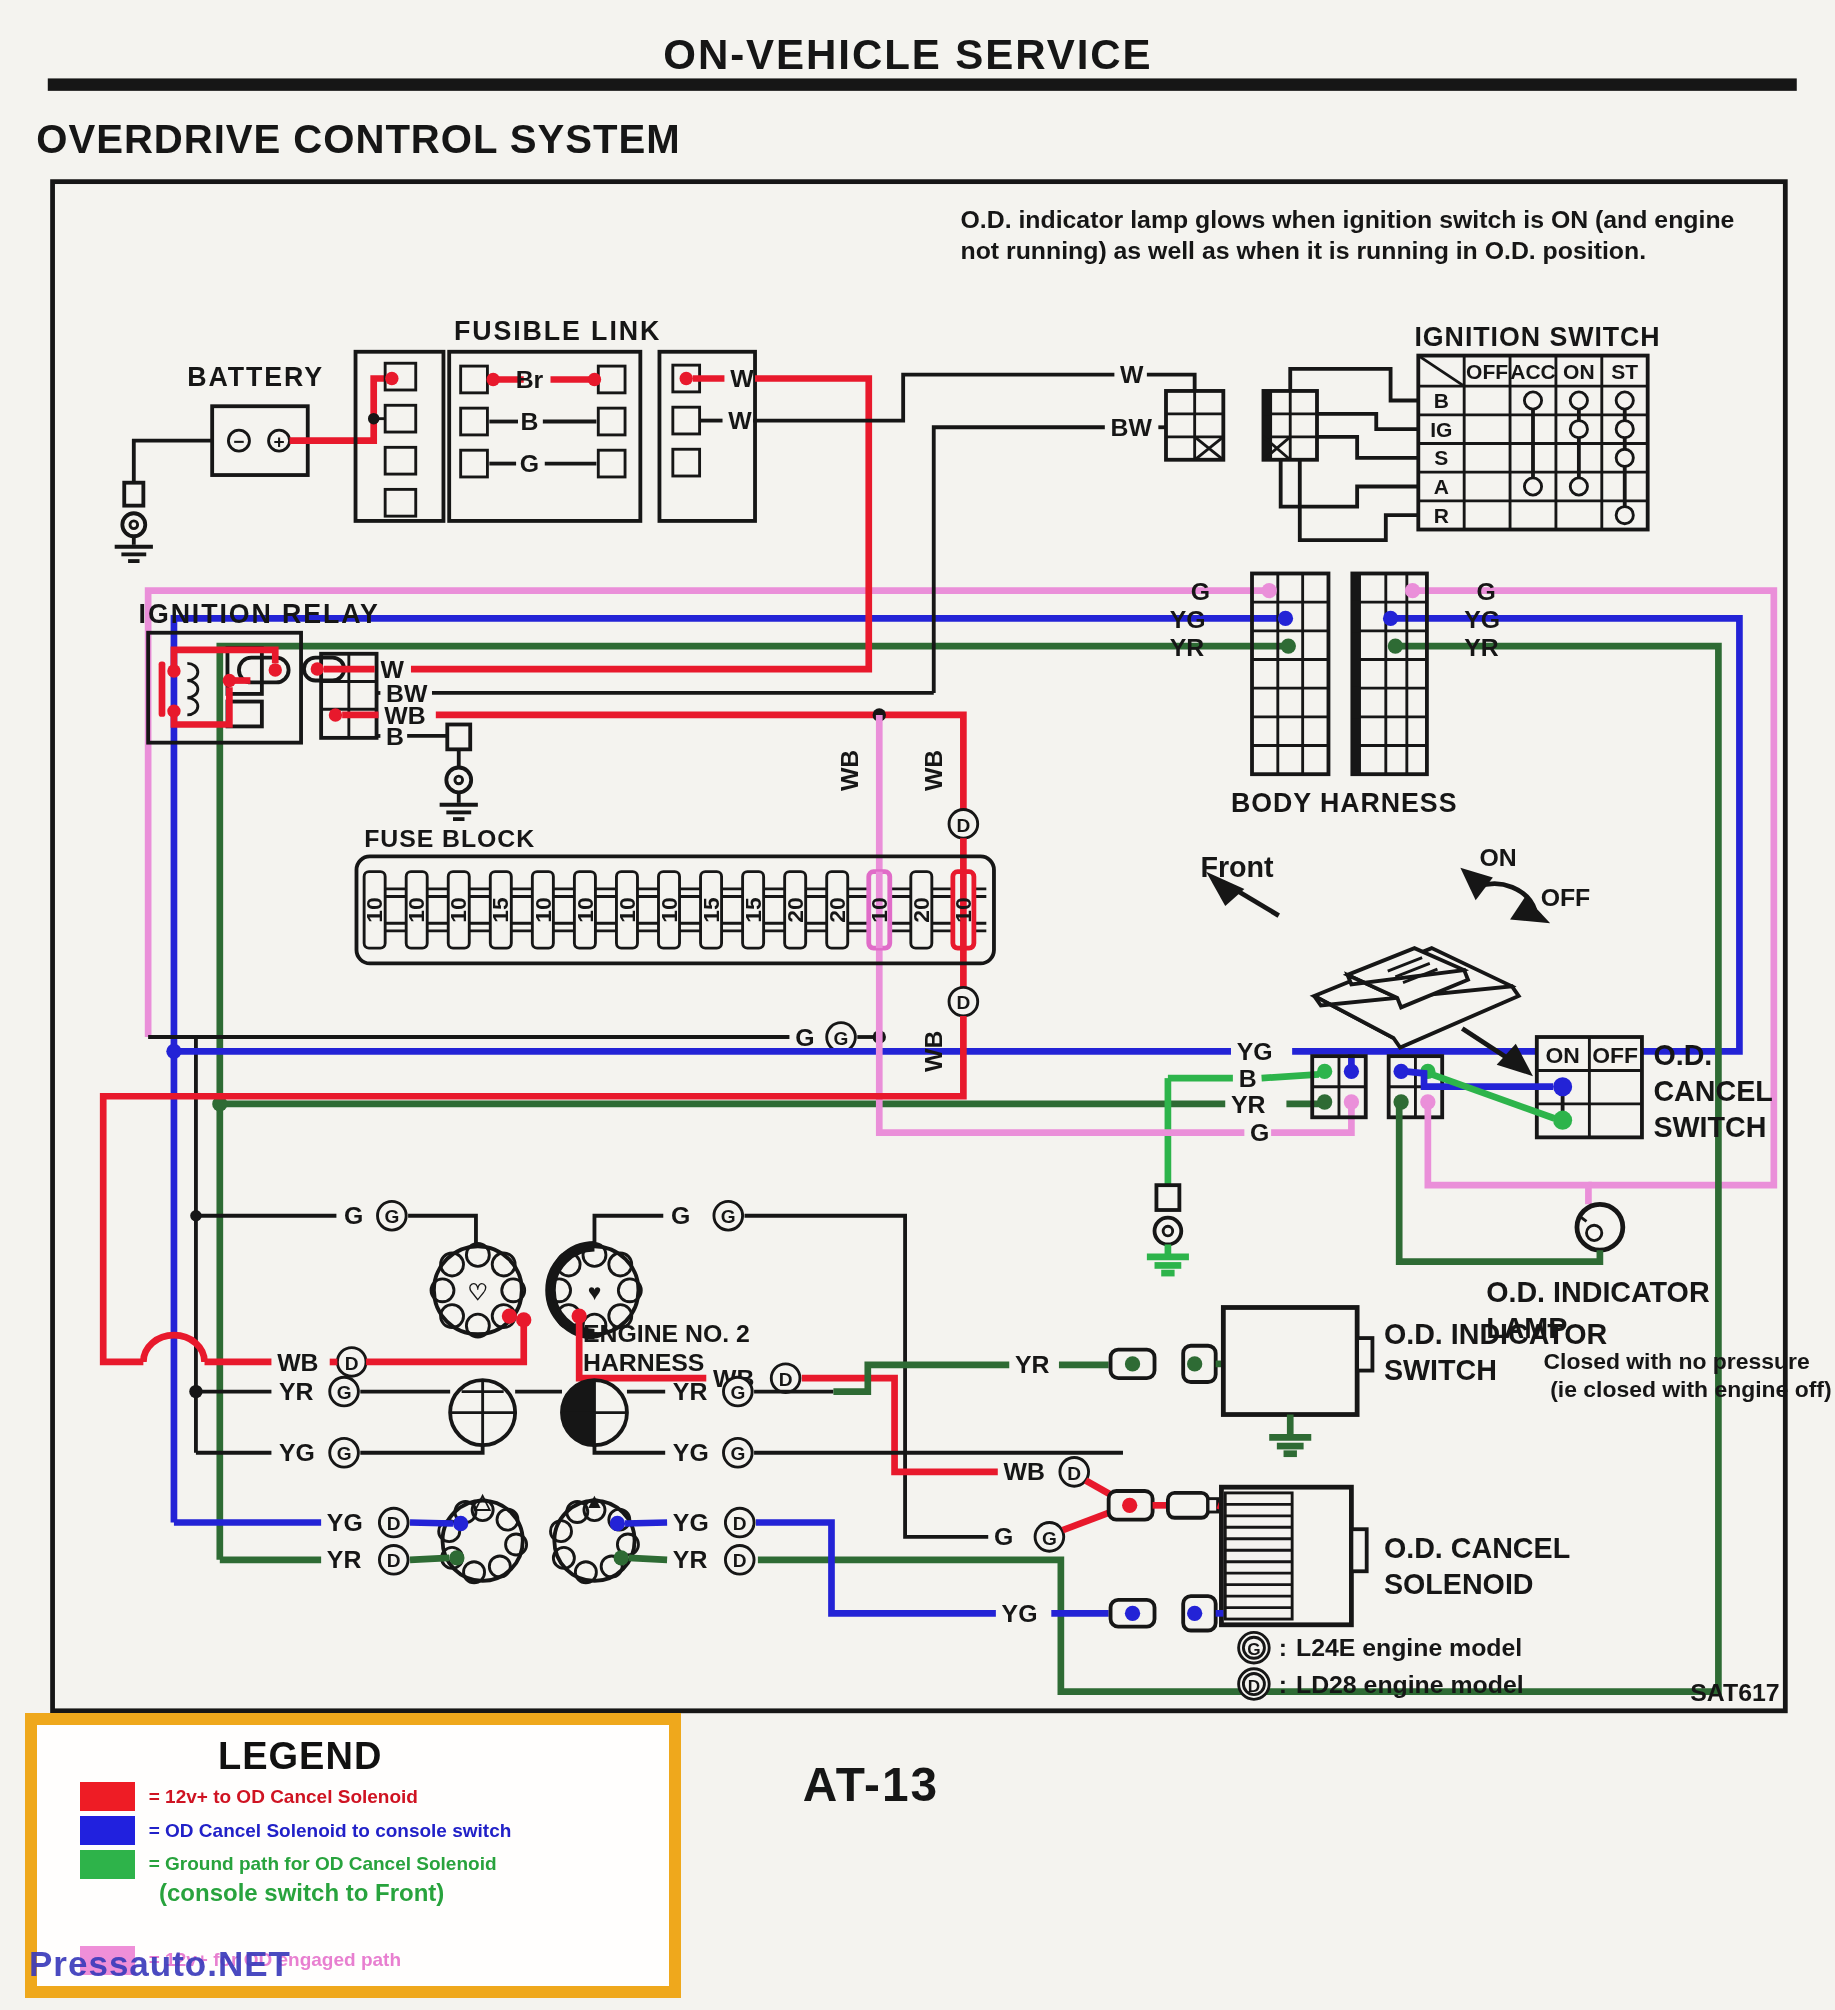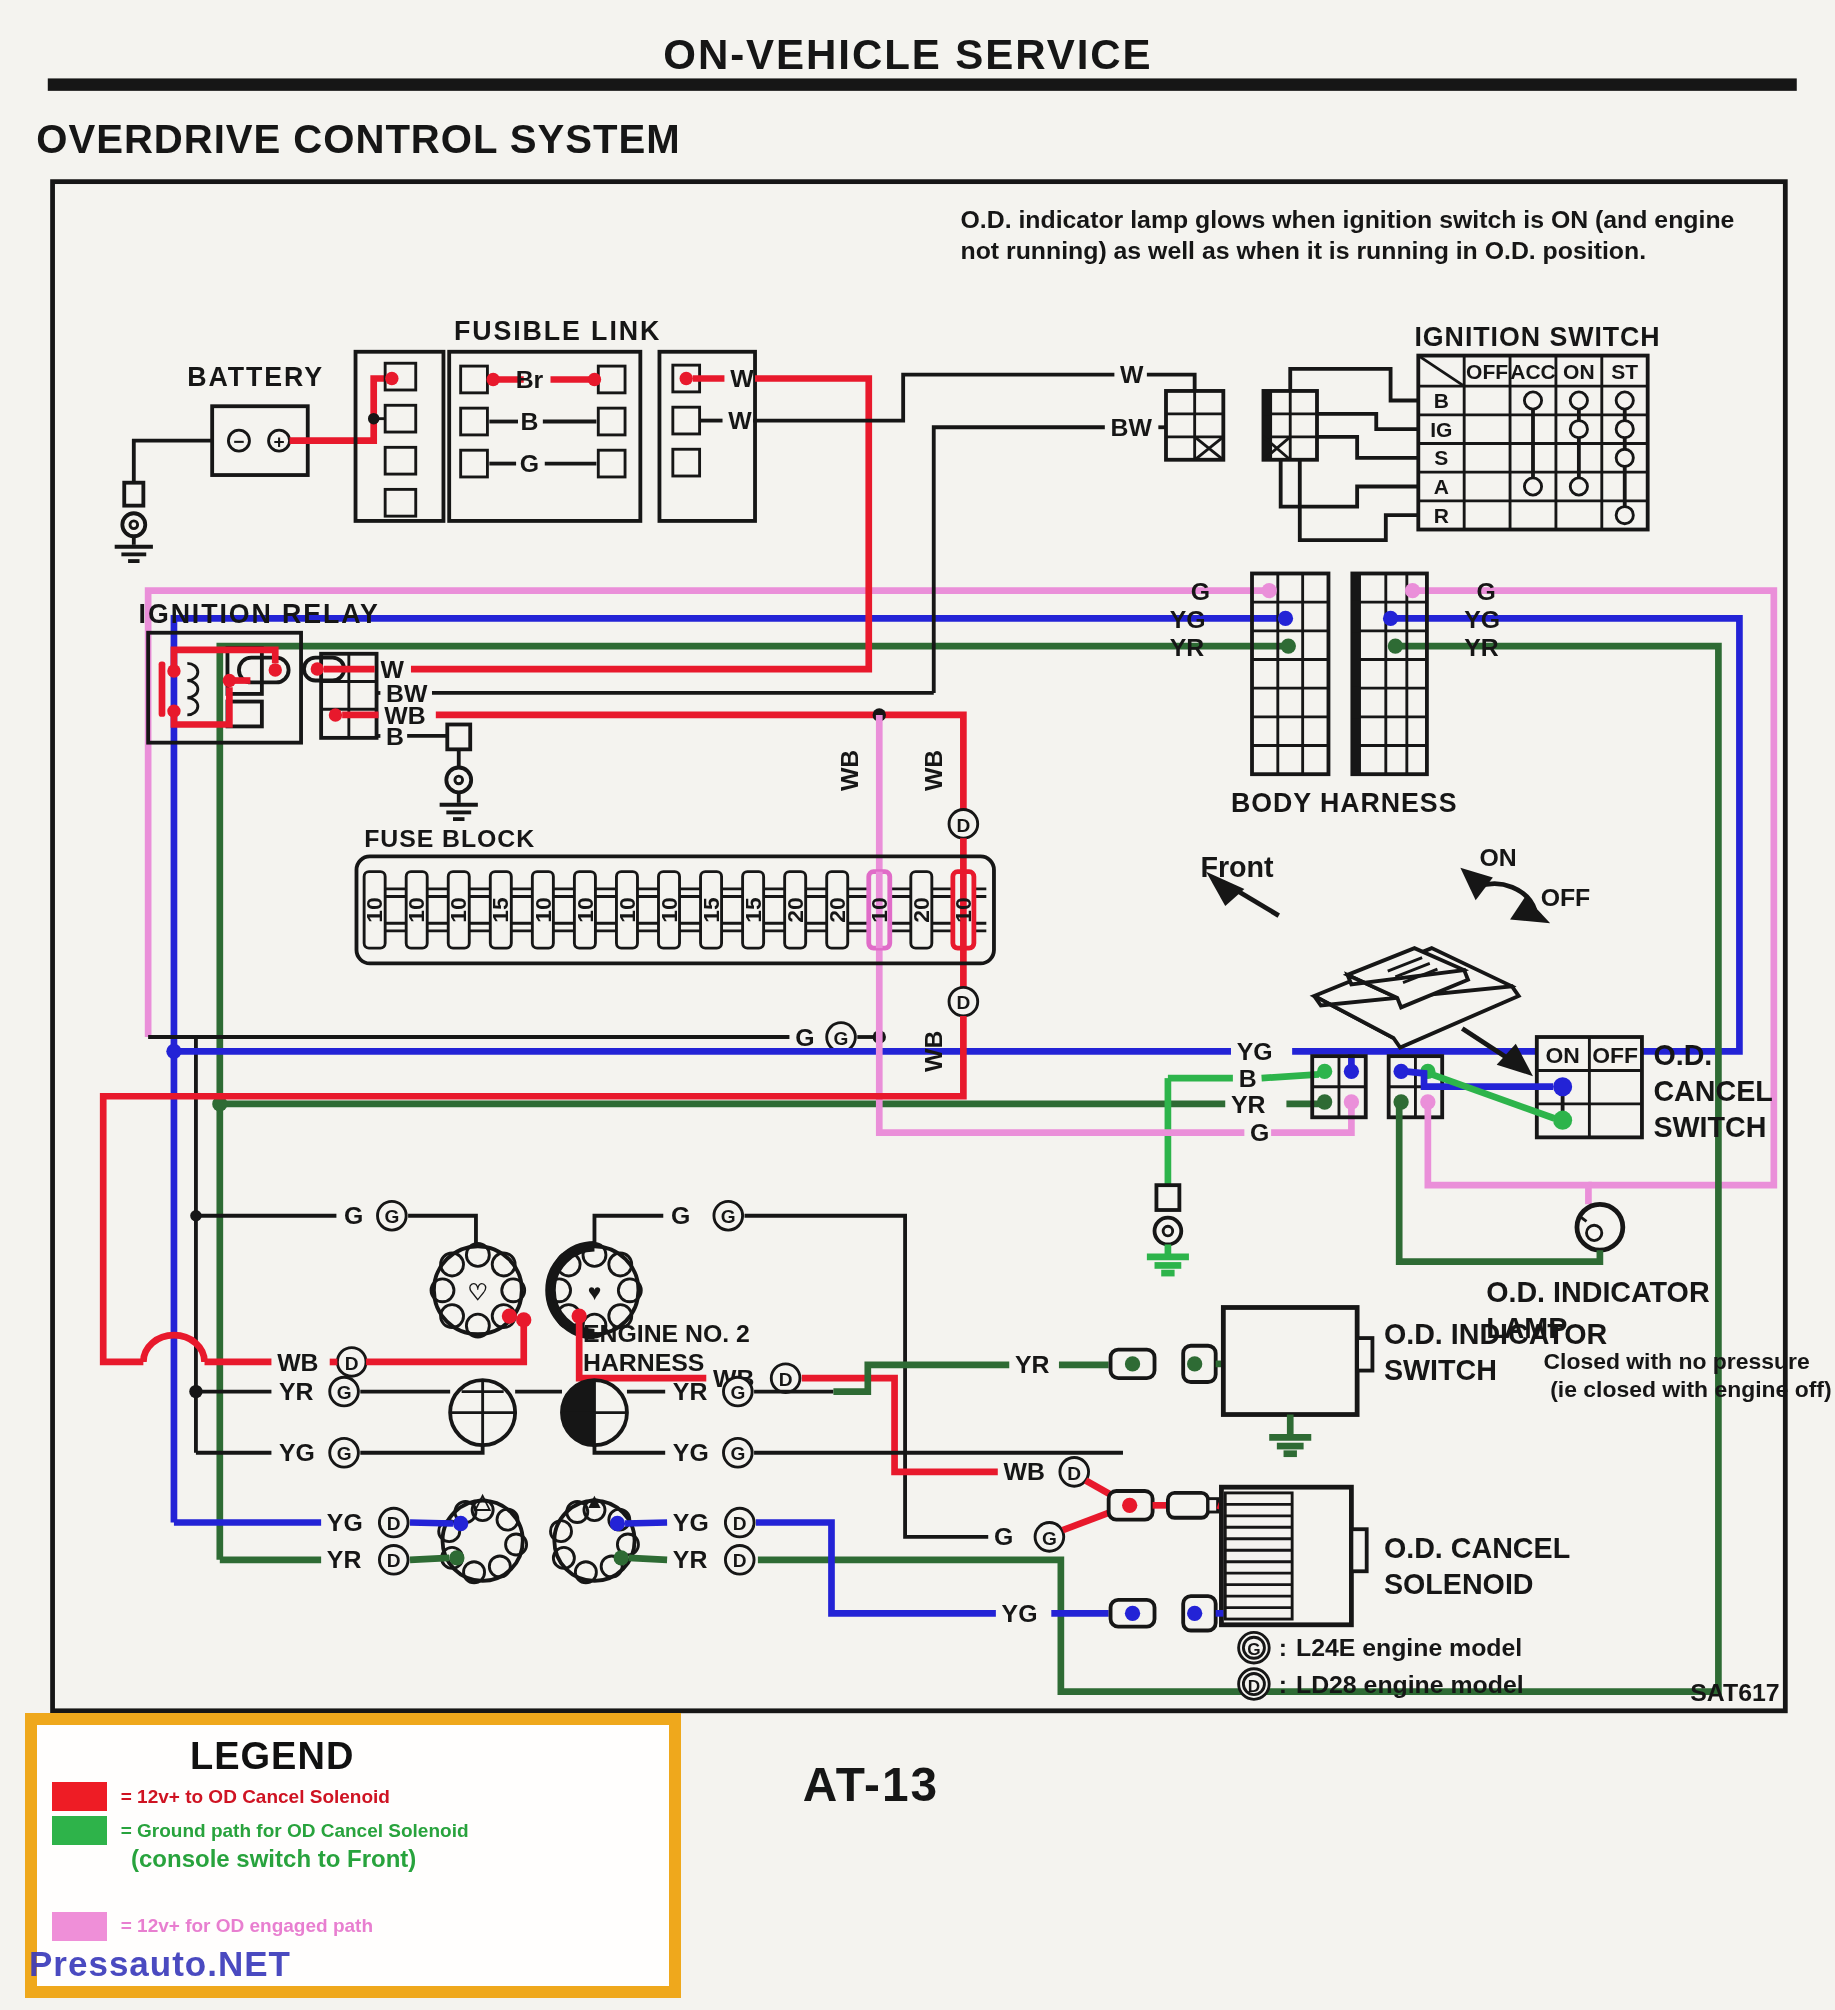--- a/index.html
+++ b/index.html
@@ -13,21 +13,21 @@
   .blk4{stroke:#161616;stroke-width:4;fill:none;}
   .blk5{stroke:#161616;stroke-width:5;fill:none;}
   .red{stroke:#e8192c;stroke-width:7;fill:none;}
   .blue{stroke:#2323d6;stroke-width:7;fill:none;}
   .pink{stroke:#ea8fd9;stroke-width:7;fill:none;}
   .bgrn{stroke:#2db44b;stroke-width:7;fill:none;}
   .dgrn{stroke:#2e6b34;stroke-width:7;fill:none;}
   .paper{fill:#f4f3ef;}
   .legend-box{
     position:absolute;left:25px;top:1713px;width:656px;height:285px;
-    background:#fffefd;border:12.4px solid #efa81c;box-sizing:border-box;z-index:3;
+    background:#fffefd;border:12.4px solid #efa81c;box-sizing:border-box;z-index:3;padding-left:28px;
   }
   .legend-title{margin:9.6px 0 1.9px 153px;font-size:38px;font-weight:bold;color:#111;letter-spacing:1px;}
   .lrow{display:flex;align-items:center;margin:4.8px 0 0 15.3px;font-size:19px;font-weight:bold;white-space:nowrap;}
   .lsw{width:55px;height:29px;margin-right:13.4px;flex:0 0 auto;}
   .lrow2{margin:0 0 0 94px;font-size:24px;font-weight:bold;}
   .lgap{height:34px;}
   .c-red{color:#cf1322;}
   .c-blue{color:#2121c8;}
   .c-grn{color:#28a33d;}
   .c-pink{color:#e87fd0;}
@@ -692,20 +692,24 @@
   <text x="840" y="1884" font-size="50" letter-spacing="2">AT-13</text>
 </svg>
 
 <div class="legend-box">
   <div class="legend-title">LEGEND</div>
   <div class="lrow">
     <span class="lsw" style="background: rgb(238, 28, 37);"></span>
     <span class="c-red">= 12v+ to OD Cancel Solenoid</span>
   </div>
   <div class="lrow">
+    <span class="lsw" style="background: rgb(33, 33, 222);"></span>
+    <span class="c-blue">= OD Cancel Solenoid to console switch</span>
+  </div>
+  <div class="lrow">
     <span class="lsw" style="background: rgb(46, 179, 74);"></span>
     <span class="c-grn">= Ground path for OD Cancel Solenoid</span>
   </div>
   <div class="lrow2 c-grn">(console switch to Front)</div>
   <div class="lgap"></div>
   <div class="lrow">
     <span class="lsw" style="background: rgb(239, 143, 216);"></span>
     <span class="c-pink">= 12v+ for OD engaged path</span>
   </div>
 </div>

